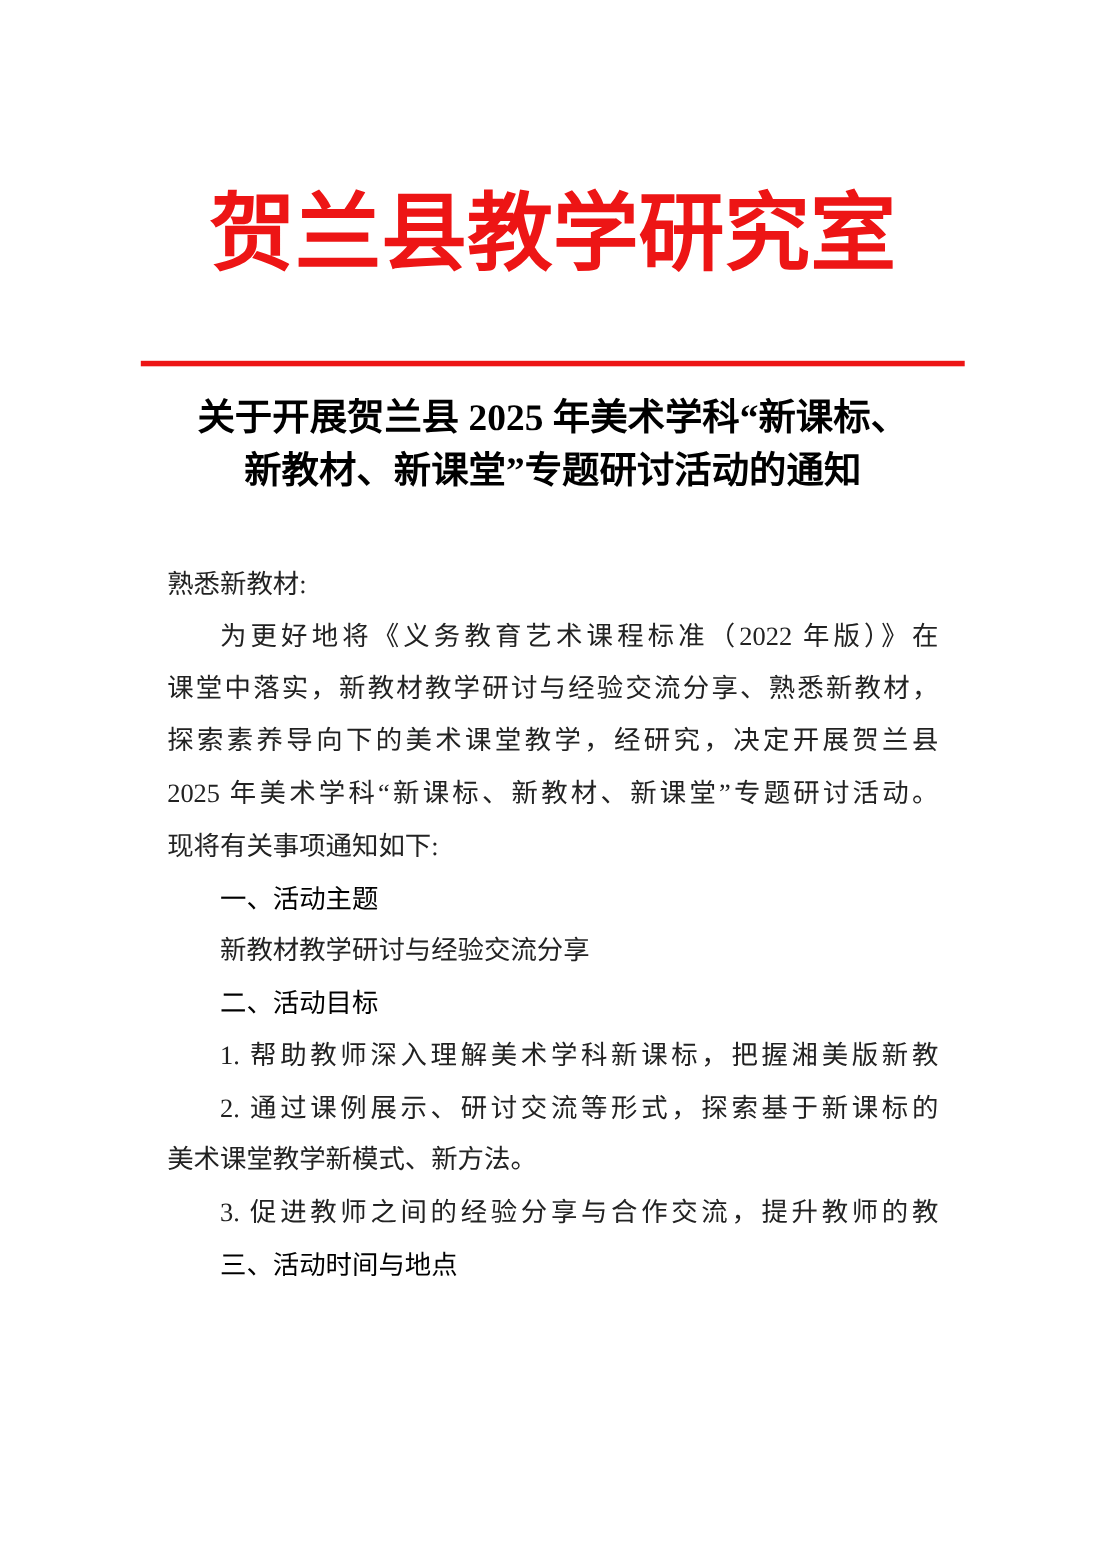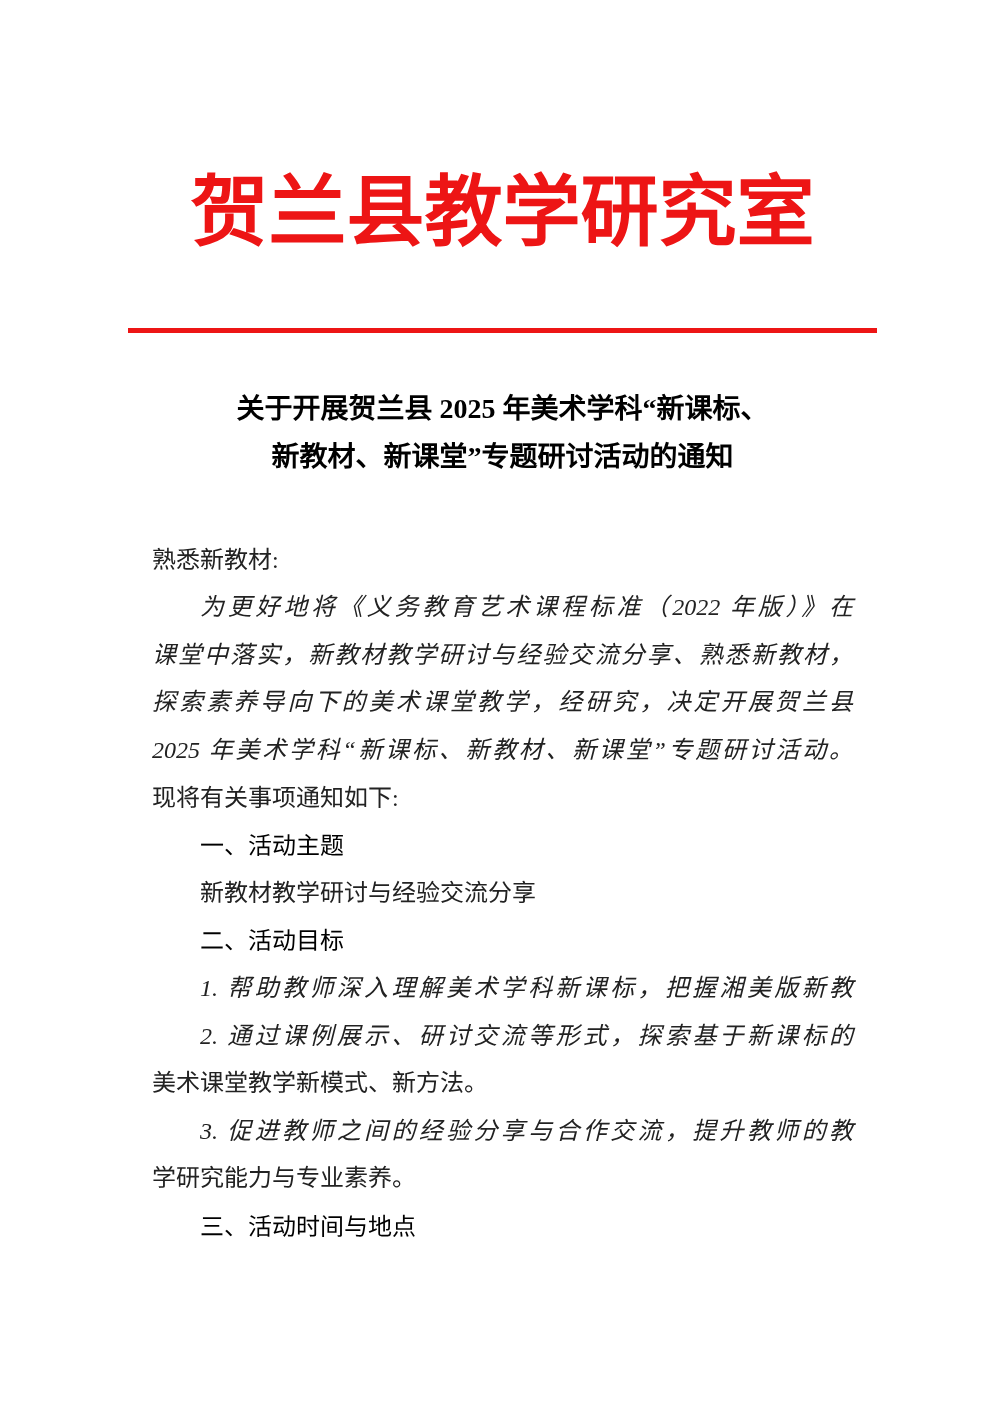--- a/index.html
+++ b/index.html
@@ -26,26 +26,26 @@
     color: #ed1515;
     letter-spacing: 0px;
     white-space: nowrap;
   }
   .red-rule {
     height: 5px;
     background: #ed1515;
     margin-top: 70px;
   }
   .notice-title {
-    margin: 52px 0 0 0;
+    margin: 24px 0 0 0;
     text-align: center;
     font-family: "Liberation Serif", "DejaVu Serif", serif;
     font-weight: bold;
     color: #000000;
-    font-size: 28px;
+    font-size: 34px;
     line-height: 48px;
   }
   .notice-title .title-line {
     display: block;
   }
   .doc-body {
     margin: 56px 24px 0 24px;
     font-family: "Liberation Serif", "DejaVu Serif", serif;
     font-size: 24px;
     line-height: 47.6px;
@@ -53,21 +53,20 @@
   }
   .line {
     text-align: left;
   }
   .indent {
     text-indent: 2em;
   }
   .fill {
     text-align: justify;
     text-align-last: justify;
-    font-style: italic;
   }
   .heading {
     font-family: "Liberation Sans", "DejaVu Sans", sans-serif;
     font-weight: normal;
     color: #000000;
   }
 </style>
 </head>
 <body>
 
@@ -89,17 +88,16 @@
     <div class="line fill">探索素养导向下的美术课堂教学，经研究，决定开展贺兰县</div>
     <div class="line fill">2025 年美术学科“新课标、新教材、新课堂”专题研讨活动。</div>
     <div class="line">现将有关事项通知如下:</div>
     <div class="line indent heading">一、活动主题</div>
     <div class="line indent">新教材教学研讨与经验交流分享</div>
     <div class="line indent heading">二、活动目标</div>
     <div class="line indent fill">1. 帮助教师深入理解美术学科新课标，把握湘美版新教</div>
     <div class="line indent fill">2. 通过课例展示、研讨交流等形式，探索基于新课标的</div>
     <div class="line">美术课堂教学新模式、新方法。</div>
     <div class="line indent fill">3. 促进教师之间的经验分享与合作交流，提升教师的教</div>
-    <div class="line">学研究能力与专业素养。</div>
     <div class="line indent heading">三、活动时间与地点</div>
   </div>
 
 </div>
 
 </body></html>

